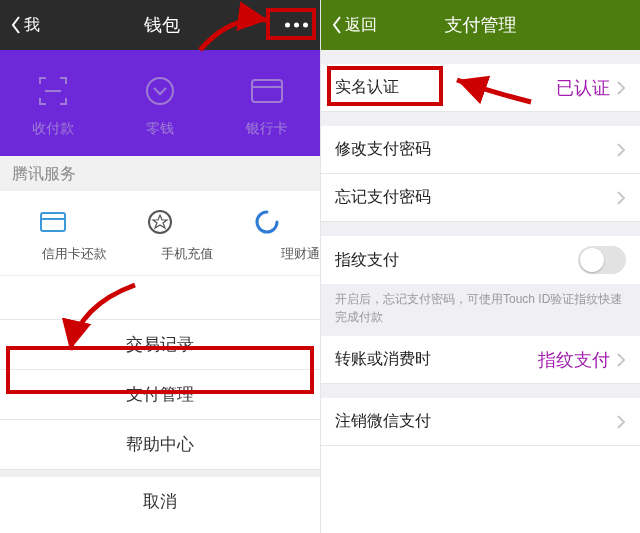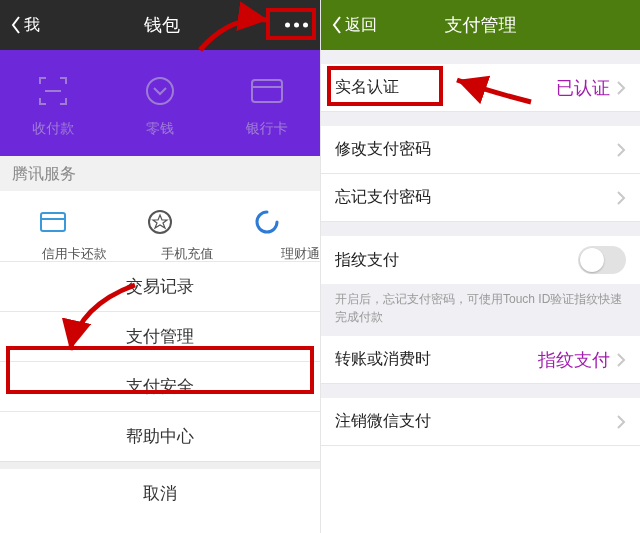--- a/index.html
+++ b/index.html
@@ -24,21 +24,21 @@
   .section-label { background:#f1f1f1; color:#888; font-size:16px; padding:8px 12px 6px; }
   .services { background:#fff; display:flex; border-bottom:1px solid #ececec; }
   .services .cell { flex:1; text-align:right; padding:16px 0 12px; color:#555; }
   .services .icon { height:30px; display:flex; align-items:center; justify-content:center; margin-bottom:8px; }
   .services .label { font-size:13px; }
 
   .sheet { position:absolute; left:0; right:0; bottom:0; background:#fff; }
   .sheet .row { height:50px; line-height:50px; text-align:center; font-size:17px; color:#333; border-top:1px solid #e7e7e7; }
   .sheet .row.first { border-top:1px solid #e7e7e7; }
   .sheet .gap { height:8px; background:#efefef; border-top:1px solid #e2e2e2; }
-  .sheet .cancel { height:64px; line-height:50px; text-align:center; font-size:17px; color:#333; }
+  .sheet .cancel { height:56px; line-height:50px; text-align:center; font-size:17px; color:#333; }
 
   
   .nav-black { background:#4d7c0f; color:#fff; height:50px; display:flex; align-items:center; padding:0 10px; position:relative; }
   .nav-black .back { display:flex; align-items:center; font-size:16px; }
   .nav-black .title { position:absolute; left:0; right:0; text-align:center; font-size:18px; font-weight:500; pointer-events:none; }
 
   .gapbar { height:14px; background:#efeff4; }
   .list-row { background:#fff; height:48px; display:flex; align-items:center; padding:0 14px; border-bottom:1px solid #e6e6e6; position:relative; }
   .list-row .label { flex:1; font-size:16px; color:#222; }
   .list-row .value { font-size:18px; color:#a21caf; margin-right:6px; }
@@ -134,21 +134,20 @@
               <path d="M13 3a10 10 0 1 0 10 10" fill="none" stroke="#2e7bd6" stroke-width="3" stroke-linecap="round"></path>
             </svg>
           </div>
         <div class="label">理财通</div>
       </div>
     </div>
 
     <div class="sheet">
       <div class="row first">交易记录</div>
       <div class="row" style="position:relative">支付管理</div>
-      <div class="row">支付安全</div>
       <div class="row">帮助中心</div>
       <div class="gap"></div>
       <div class="cancel">取消</div>
     </div>
 
     <div class="redbox" style="left:6px; right:6px; top:346px; height:48px;"></div>
 
     <div class="redbox" style="right:4px; top:8px; width:50px; height:32px;"></div>
 
     <svg class="arrow" style="left:190px; top:0px;" width="100" height="60">

